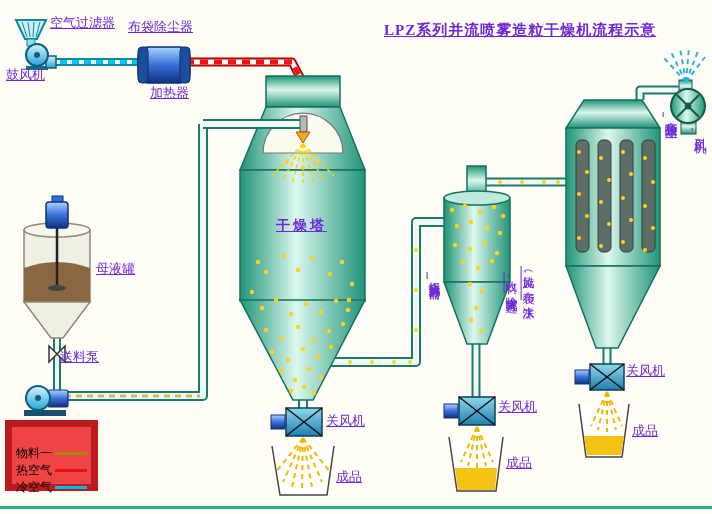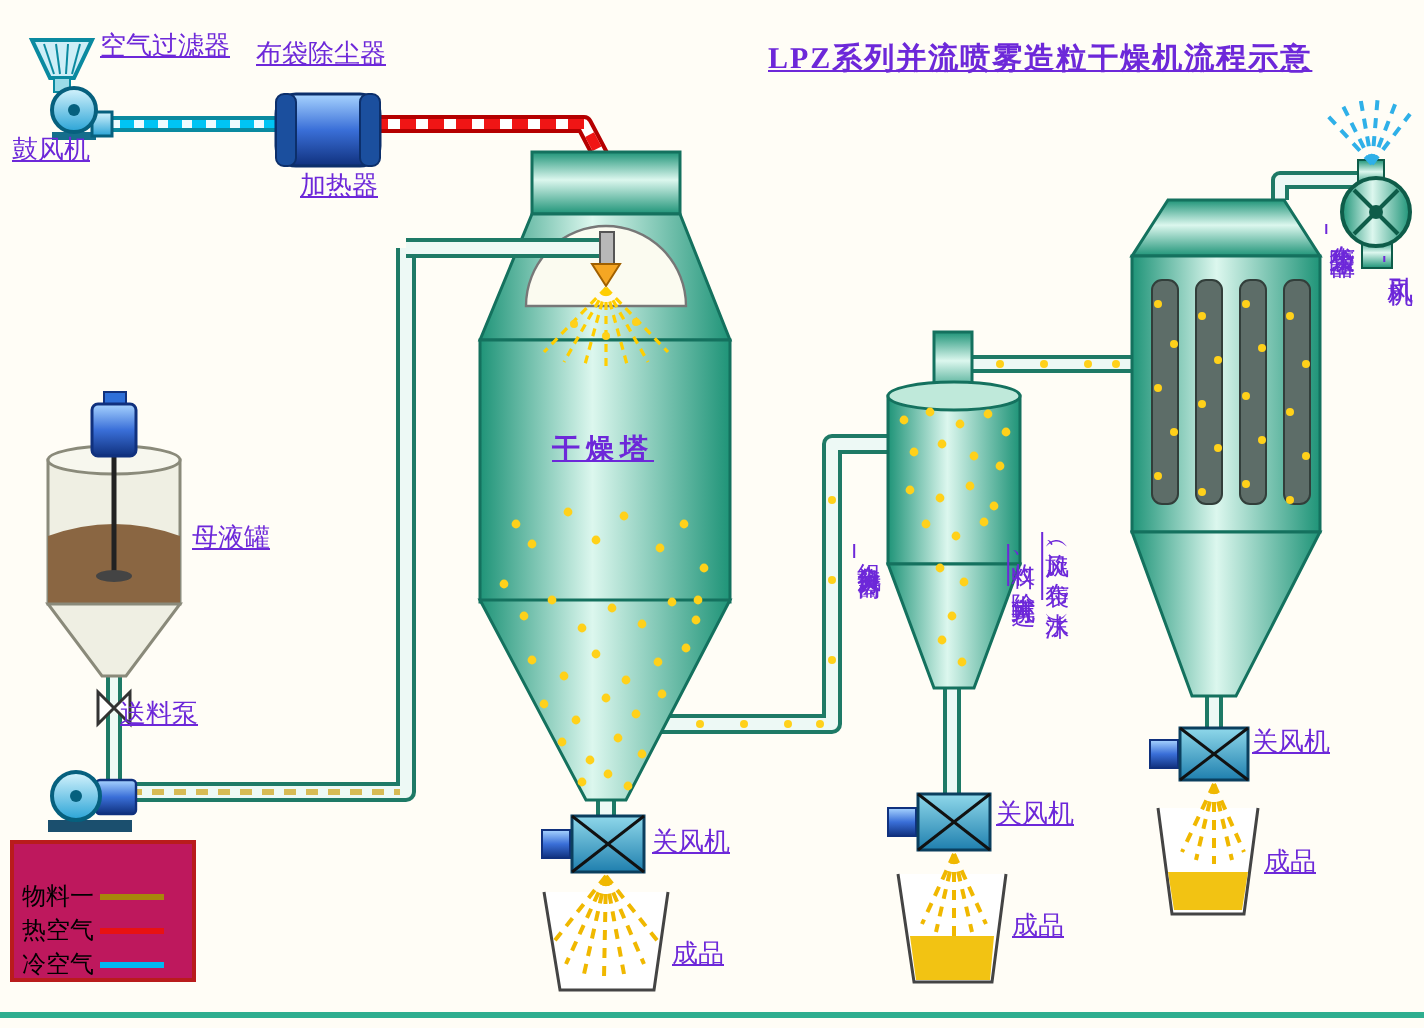--- a/index.html
+++ b/index.html
@@ -4,22 +4,22 @@
 <style>
   html,body{margin:0;padding:0;background:#fff;}
   .canvas{position:relative;width:712px;height:514px;background:#fffdf6;overflow:hidden;
           font-family:"Liberation Serif", serif;}
   .canvas svg{position:absolute;left:0;top:0;}
   .lbl{position:absolute;font-size:13px;color:#6d28d9;white-space:nowrap;line-height:1.15;text-decoration:underline;}
   .sm{font-size:12px;}
   .vlbl{writing-mode:vertical-rl;text-orientation:upright;letter-spacing:1px;line-height:1.05;}
   .title{font-size:15px;font-weight:bold;letter-spacing:1px;text-align:right;}
   .tower-lbl{font-size:14px;letter-spacing:3px;font-weight:bold;margin-top:20px;}
-  .legend{position:absolute;left:5px;top:420px;width:93px;height:71px;background:#be185d;
-          border:2px solid #b91c1c;box-sizing:border-box;padding:18px 4px;
+  .legend{position:absolute;left:5px;top:420px;width:93px;height:71px;background:#ef4444;
+          border:7px solid #b91c1c;box-sizing:border-box;padding:18px 4px;
           display:flex;flex-direction:column;justify-content:space-around;}
   .legend-row{display:flex;align-items:center;font-size:12px;gap:3px;}
   .swatch{display:inline-block;width:32px;height:3px;}
   .bottom-line{position:absolute;left:0;top:506px;width:712px;height:3px;background:#2fae8f;}
 </style>
 </head>
 <body>
 
 <div class="canvas">
 

